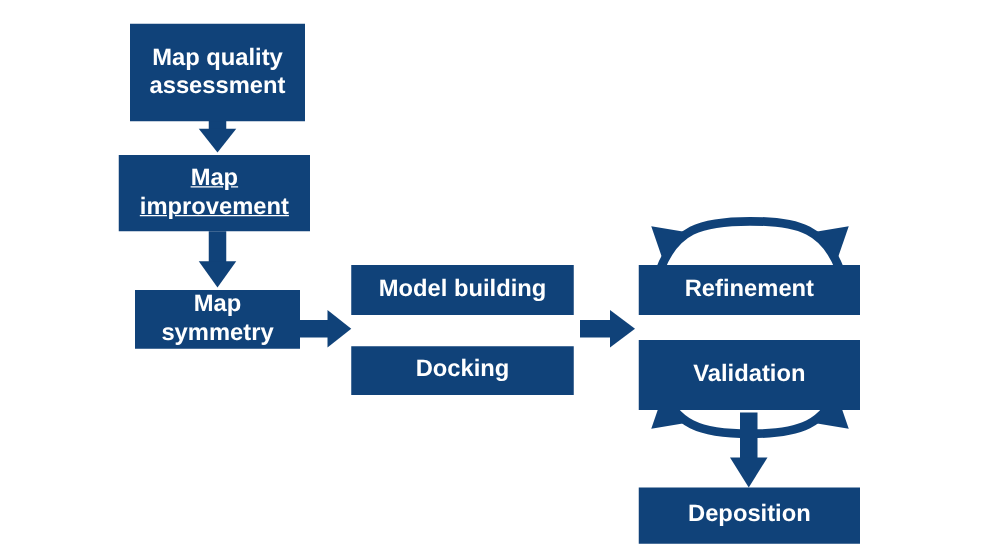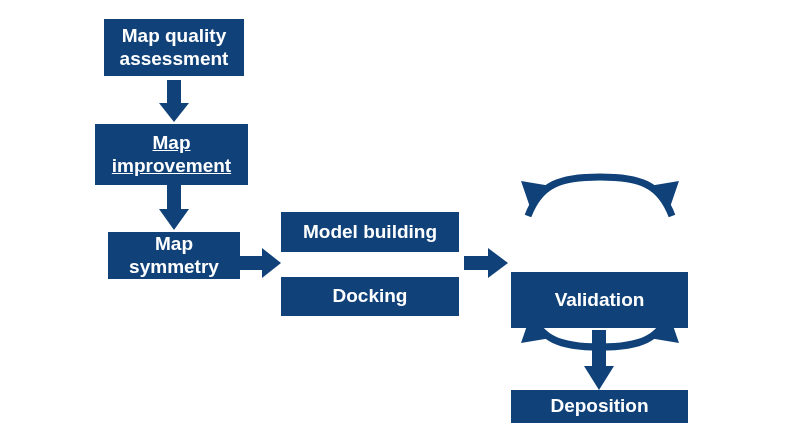--- a/index.html
+++ b/index.html
@@ -94,42 +94,45 @@
       <rect x="464" y="256" width="28" height="14" fill="#104279"></rect>
       <polygon points="488,248 488,278 508,263" fill="#104279"></polygon>
     </g>
 
     <g>
       <rect x="592" y="330" width="14" height="40" fill="#104279"></rect>
       <polygon points="584,366 614,366 599,390" fill="#104279"></polygon>
     </g>
   </svg>
 
-  <div class="node" style="left:104px; top:19px; width:140px; height:57px;">
+  <div class="node" style="left:104px; top:19px; width:140px; height:78px;">
     <span>Map quality assessment</span>
   </div>
 
   <div class="node" style="left:95px; top:124px; width:153px; height:61px;text-decoration:underline;">
     <span>Map improvement</span>
   </div>
 
   <div class="node" style="left:108px; top:232px; width:132px; height:47px;">
     <span>Map symmetry</span>
   </div>
 
   <div class="node" style="left:281px; top:212px; width:178px; height:40px;">
     <span>Model building</span>
   </div>
 
   <div class="node" style="left:281px; top:277px; width:178px; height:39px;">
     <span>Docking</span>
   </div>
 
+  <div class="node" style="left:511px; top:212px; width:177px; height:40px;">
+    <span>Refinement</span>
+  </div>
 
   <div class="node" style="left:511px; top:272px; width:177px; height:56px;">
     <span>Validation</span>
   </div>
 
-  <div class="node" style="left:511px; top:390px; width:177px; height:33px;">
+  <div class="node" style="left:511px; top:390px; width:177px; height:45px;">
     <span>Deposition</span>
   </div>
 
 </div>
 
 </body></html>

